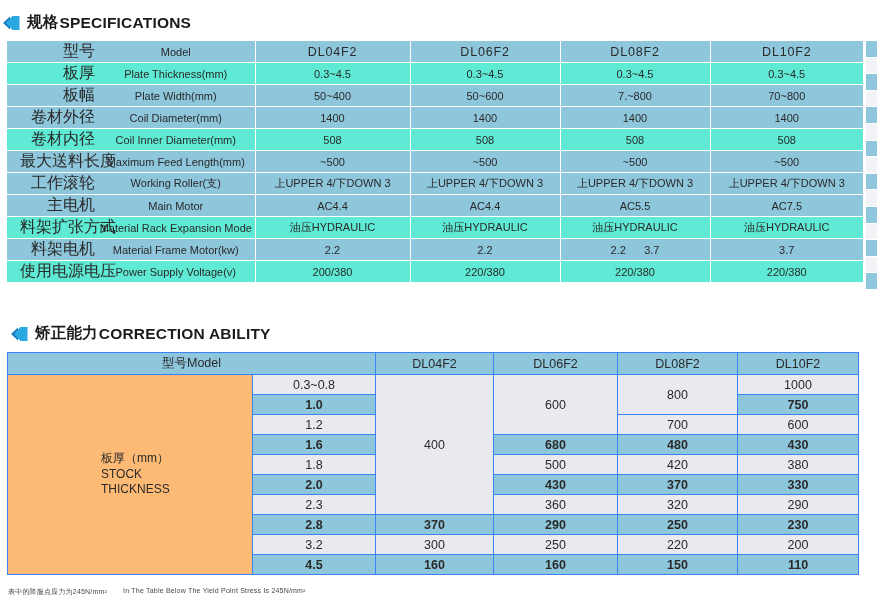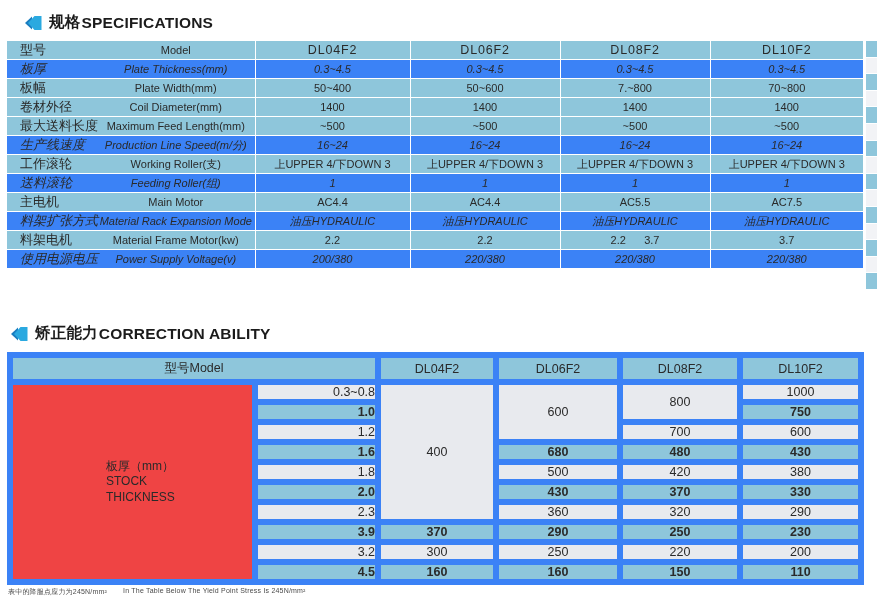--- a/index.html
+++ b/index.html
@@ -3,58 +3,58 @@
 <meta charset="utf-8">
 <style>
   html,body { margin:0; padding:0; }
   body {
     width:877px; height:605px; position:relative; background:#ffffff;
     font-family:"Liberation Sans", sans-serif; overflow:hidden;
   }
   .section-title { position:absolute; display:flex; align-items:center; gap:7px; }
   .section-title .ticon { display:block; }
   .section-title .txt { font-size:15.5px; font-weight:700; color:#1b1b1b; letter-spacing:0.2px; white-space:nowrap; }
-  .title-1 { left:24px; top:12px; }
+  .title-1 { left:2px; top:12px; }
   .title-2 { left:10px; top:323px; }
   .ic-dark { fill:#1a7dc0; }
   .ic-light { fill:#2aa9e0; }
 
   table { border-collapse:collapse; table-layout:fixed; position:absolute; }
 
   
   #spec-table { left:7px; top:41px; width:856px; font-size:11px; }
   #spec-table td {
     padding:0; height:15.6px; color:#2a2a2a;
     border-bottom:1px solid #ffffff; overflow:visible; white-space:nowrap;
   }
   #spec-table tr.blue td  { background:#8ec6db; }
-  #spec-table tr.light td { background:#3b82f6;font-style:italic; }
-  #spec-table td.zh  { text-align:left; padding-left:13px; font-size:13px; }
+  #spec-table tr.light td { background:#5eead4; }
+  #spec-table td.zh  { text-align:right; padding-left:13px; font-size:16px; }
   #spec-table td.en  { text-align:center; padding-left:2px; }
   #spec-table td.val { text-align:center; border-left:1px solid #ffffff; white-space:pre; }
   #spec-table tr.model-row td.val { font-size:12.5px; letter-spacing:0.8px; }
 
   #spec-strip { position:absolute; left:866px; top:41px; width:11px; }
   #spec-strip .band { height:15.6px; border-bottom:1px solid #ffffff; }
   #spec-strip .band-blue  { background:#8ec6db; }
   #spec-strip .band-light { background:#f2f3f6; }
 
   
   #corr-table { left:7px; top:352px; width:851px; font-size:12.5px; }
   #corr-table th, #corr-table td {
-    padding:0; color:#2a2a2a; border:6px solid #3b82f6; font-weight:400;
+    padding:0; color:#2a2a2a; border:1px solid #3b82f6; font-weight:400;
   }
   #corr-table thead th { background:#8ec6db; height:21px; font-size:12.5px; text-align:center; }
   #corr-table tbody tr { height:20px; }
   #corr-table td.c-light { background:#e8eaee; }
   #corr-table td.c-blue  { background:#8ec6db;font-weight:bold; }
-  #corr-table td.thick   { text-align:right; }
+  #corr-table td.thick   { text-align:center; }
   #corr-table td.vcell   { text-align:center; }
   #corr-table td.rowlabel{
-    background:#ef4444; text-align:left; padding-left:93px;
+    background:#fdba74; text-align:left; padding-left:93px;
     font-size:12px; line-height:1.3; vertical-align:middle;
   }
 
   .footnote { position:absolute; left:8px; top:587px; display:flex; gap:16px;
     font-size:7px; color:#4a4a4a; letter-spacing:0.2px; }
 </style>
 </head>
 <body>
 
 <div class="section-title title-1">
@@ -101,51 +101,43 @@
         <td class="val">70~800</td>
       </tr>
       <tr class="blue">
         <td class="zh">卷材外径</td>
         <td class="en">Coil Diameter(mm)</td>
         <td class="val">1400</td>
         <td class="val">1400</td>
         <td class="val">1400</td>
         <td class="val">1400</td>
       </tr>
+      <tr class="light">
+        <td class="zh">卷材内径</td>
+        <td class="en">Coil Inner Diameter(mm)</td>
+        <td class="val">508</td>
+        <td class="val">508</td>
+        <td class="val">508</td>
+        <td class="val">508</td>
+      </tr>
       <tr class="blue">
         <td class="zh">最大送料长度</td>
         <td class="en">Maximum Feed Length(mm)</td>
         <td class="val">~500</td>
         <td class="val">~500</td>
         <td class="val">~500</td>
         <td class="val">~500</td>
       </tr>
-      <tr class="light">
-        <td class="zh">生产线速度</td>
-        <td class="en">Production Line Speed(m/分)</td>
-        <td class="val">16~24</td>
-        <td class="val">16~24</td>
-        <td class="val">16~24</td>
-        <td class="val">16~24</td>
-      </tr>
       <tr class="blue">
         <td class="zh">工作滚轮</td>
         <td class="en">Working Roller(支)</td>
         <td class="val">上UPPER 4/下DOWN 3</td>
         <td class="val">上UPPER 4/下DOWN 3</td>
         <td class="val">上UPPER 4/下DOWN 3</td>
         <td class="val">上UPPER 4/下DOWN 3</td>
-      </tr>
-      <tr class="light">
-        <td class="zh">送料滚轮</td>
-        <td class="en">Feeding Roller(组)</td>
-        <td class="val">1</td>
-        <td class="val">1</td>
-        <td class="val">1</td>
-        <td class="val">1</td>
       </tr>
       <tr class="blue">
         <td class="zh">主电机</td>
         <td class="en">Main Motor</td>
         <td class="val">AC4.4</td>
         <td class="val">AC4.4</td>
         <td class="val">AC5.5</td>
         <td class="val">AC7.5</td>
       </tr>
       <tr class="light">
@@ -259,21 +251,21 @@
         <td class="vcell c-blue" rowspan="1">370</td>
         <td class="vcell c-blue" rowspan="1">330</td>
       </tr>
       <tr>
         <td class="thick c-light">2.3</td>
         <td class="vcell c-light" rowspan="1">360</td>
         <td class="vcell c-light" rowspan="1">320</td>
         <td class="vcell c-light" rowspan="1">290</td>
       </tr>
       <tr>
-        <td class="thick c-blue">3.9</td>
+        <td class="thick c-blue">2.8</td>
         <td class="vcell c-blue" rowspan="1">370</td>
         <td class="vcell c-blue" rowspan="1">290</td>
         <td class="vcell c-blue" rowspan="1">250</td>
         <td class="vcell c-blue" rowspan="1">230</td>
       </tr>
       <tr>
         <td class="thick c-light">3.2</td>
         <td class="vcell c-light" rowspan="1">300</td>
         <td class="vcell c-light" rowspan="1">250</td>
         <td class="vcell c-light" rowspan="1">220</td>

